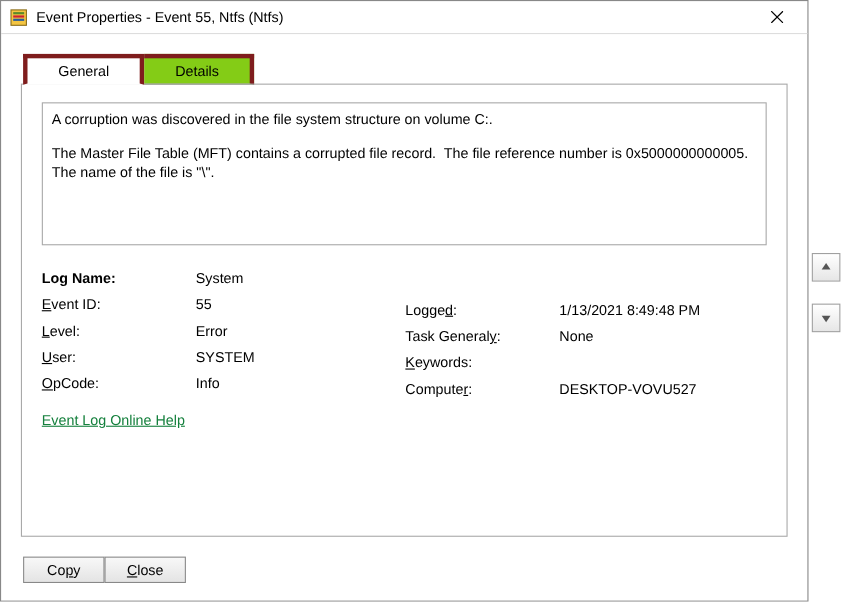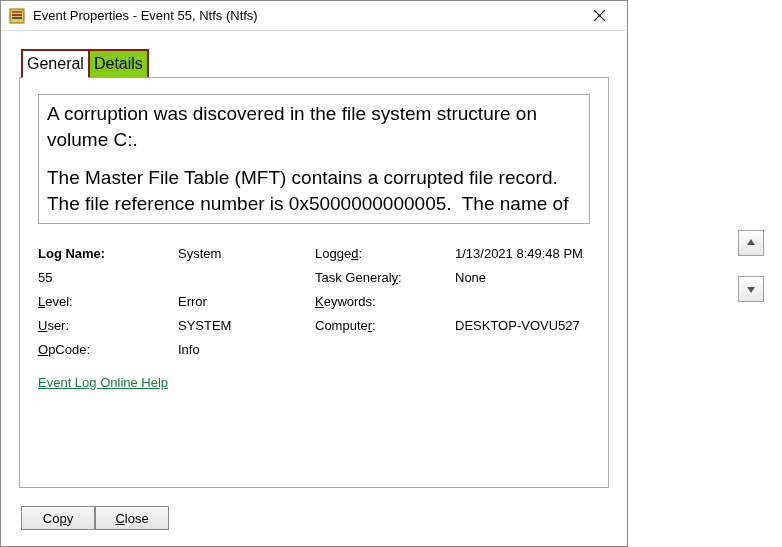--- a/index.html
+++ b/index.html
@@ -1,29 +1,29 @@
 <!DOCTYPE html>
 <html><head>
   <meta charset="utf-8">
   <style>
     *{box-sizing:border-box;margin:0;padding:0}
     body{font-family:"Segoe UI",Tahoma,sans-serif;font-size:13px;background:#fff;width:782px;height:547px;overflow:hidden}
-    .window{width:628px;height:547px;border:1px solid #888;background:#fff;display:flex;flex-direction:column}
+    .window{width:735px;height:547px;border:1px solid #888;background:#fff;display:flex;flex-direction:column}
     .titlebar{height:30px;display:flex;align-items:center;padding:0 8px;border-bottom:1px solid #ddd}
     .titlebar-icon{width:16px;height:16px;margin-right:8px;display:flex;align-items:center;justify-content:center}
     .titlebar-title{flex:1;font-size:13px;color:#000}
     .close-btn{width:40px;height:28px;display:flex;align-items:center;justify-content:center;cursor:pointer}
     .close-btn svg{width:11px;height:11px}
     .content{flex:1;padding:18px 18px 6px 18px;display:flex;flex-direction:column}
     .tabs{display:flex;margin-bottom:-1px;padding-left:2px}
-    .tab{padding:4px 4px;border:2px solid #7f1d1d;background:#fff;font-size:16px;cursor:pointer;margin-right:0}
+    .tab{padding:4px 28px;border:4px solid #7f1d1d;background:#fff;font-size:13px;cursor:pointer;margin-right:0}
     .tab.active{background:#fff;border-bottom:1px solid #fff;position:relative;z-index:2}
     .tab.inactive{border-bottom:1px solid #a9a9a9;background:#84cc16;border-left:none}
     .panel{border:1px solid #a9a9a9;flex:1;padding:16px 18px 12px 18px;position:relative;display:flex;flex-direction:column}
-    .desc{border:1px solid #a9a9a9;padding:6px 8px;font-size:19px;line-height:1.35;background:#fff;height:130px;overflow:auto}
+    .desc{border:1px solid #a9a9a9;padding:6px 8px;font-size:13px;line-height:1.35;background:#fff;height:130px;overflow:auto}
     .desc p{margin-bottom:13px;white-space:pre-wrap}
     .arrow-btn{width:26px;height:26px;border:1px solid #a0a0a0;background:linear-gradient(#fff,#e6e6e6);display:flex;align-items:center;justify-content:center;cursor:pointer}
     .arrow-stack{position:absolute;right:18px;top:230px;display:flex;flex-direction:column;gap:20px}
     .fields{margin-top:22px;display:flex;gap:2px}
     .col{display:flex;flex-direction:column;gap:9px}
     .col1{width:330px}
     .col2{width:330px}
     .row{display:flex}
     .lbl{width:140px;font-size:13px}
     .lbl u{text-decoration:underline}
@@ -69,39 +69,40 @@
         <p>The Master File Table (MFT) contains a corrupted file record.  The file reference number is 0x5000000000005.  The name of the file is "\".</p>
       </div>
 
       <div class="fields">
         <div class="col col1">
           <div class="row">
             <div class="lbl bold">Log Name:</div>
             <div class="val">System</div>
           </div>
           <div class="row">
+            <div class="lbl"><u>E</u><span>vent ID:</span></div>
             <div class="val">55</div>
           </div>
           <div class="row">
             <div class="lbl"><u>L</u><span>evel:</span></div>
             <div class="val">Error</div>
           </div>
           <div class="row">
             <div class="lbl"><u>U</u><span>ser:</span></div>
             <div class="val">SYSTEM</div>
           </div>
           <div class="row">
             <div class="lbl"><u>O</u><span>pCode:</span></div>
             <div class="val">Info</div>
           </div>
           <div class="row more-row">
             <a class="link">Event Log Online Help</a>
           </div>
         </div>
-        <div class="col col2" style="">
+        <div class="col col2" style="margin-top:29px">
           <div class="row">
             <div class="lbl"><span>Logge</span><u>d</u><span>:</span></div>
             <div class="val">1/13/2021 8:49:48 PM</div>
           </div>
           <div class="row">
             <div class="lbl"><span>Task General</span><u>y</u><span>:</span></div>
             <div class="val">None</div>
           </div>
           <div class="row">
             <div class="lbl"><u>K</u><span>eywords:</span></div>

